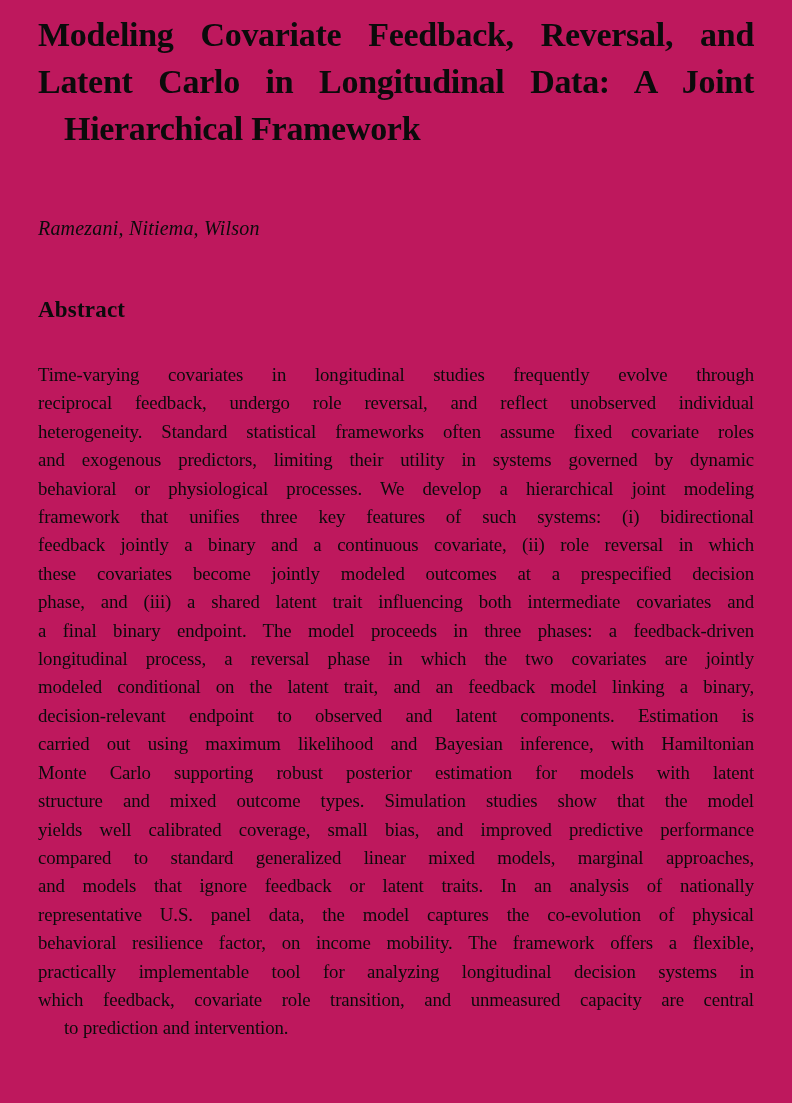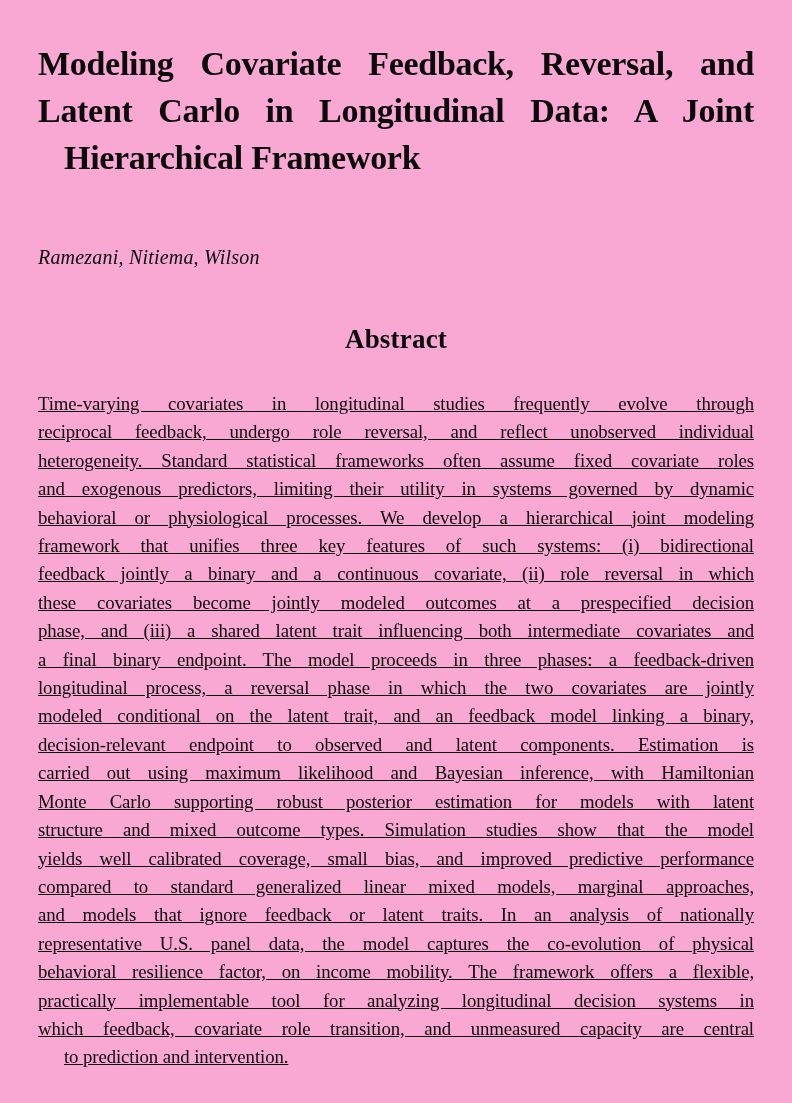--- a/index.html
+++ b/index.html
@@ -5,22 +5,22 @@
   html, body {
     margin: 0;
     padding: 0;
     background: #ffffff;
   }
   .page {
     position: relative;
     width: 792px;
     height: 1103px;
     box-sizing: border-box;
-    padding: 40px 38px 0 38px;
-    background: #f9a8d4;
+    padding: 11px 38px 0 38px;
+    background: #be185d;
     color: #0b0b0b;
     font-family: "Liberation Serif", serif;
     overflow: hidden;
     text-rendering: optimizeLegibility;
   }
   
   .jline {
     display: block;
     text-align: justify;
     text-align-last: justify;
@@ -38,32 +38,30 @@
   }
   .authors {
     margin-top: 64px;
     font-size: 20px;
     line-height: 24px;
     font-style: italic;
     letter-spacing: 0.2px;
   }
   .abs-head {
     margin: 56px 0 0 0;
-    font-size: 27px;
+    font-size: 23px;
     line-height: 28px;
     font-weight: 700;
     letter-spacing: 0.2px;
-    text-align: center;
   }
   .abstract {
     margin-top: 37px;
     font-size: 18.8px;
     line-height: 28.4px;
     letter-spacing: -0.1px;
-    text-decoration: underline;
   }
 </style>
 </head>
 <body>
 
 <div class="page">
   <h1 class="title">
       <span class="jline">Modeling Covariate Feedback, Reversal, and</span>
       <span class="jline">Latent Carlo in Longitudinal Data: A Joint</span>
       <span class="jline last">Hierarchical Framework</span>

